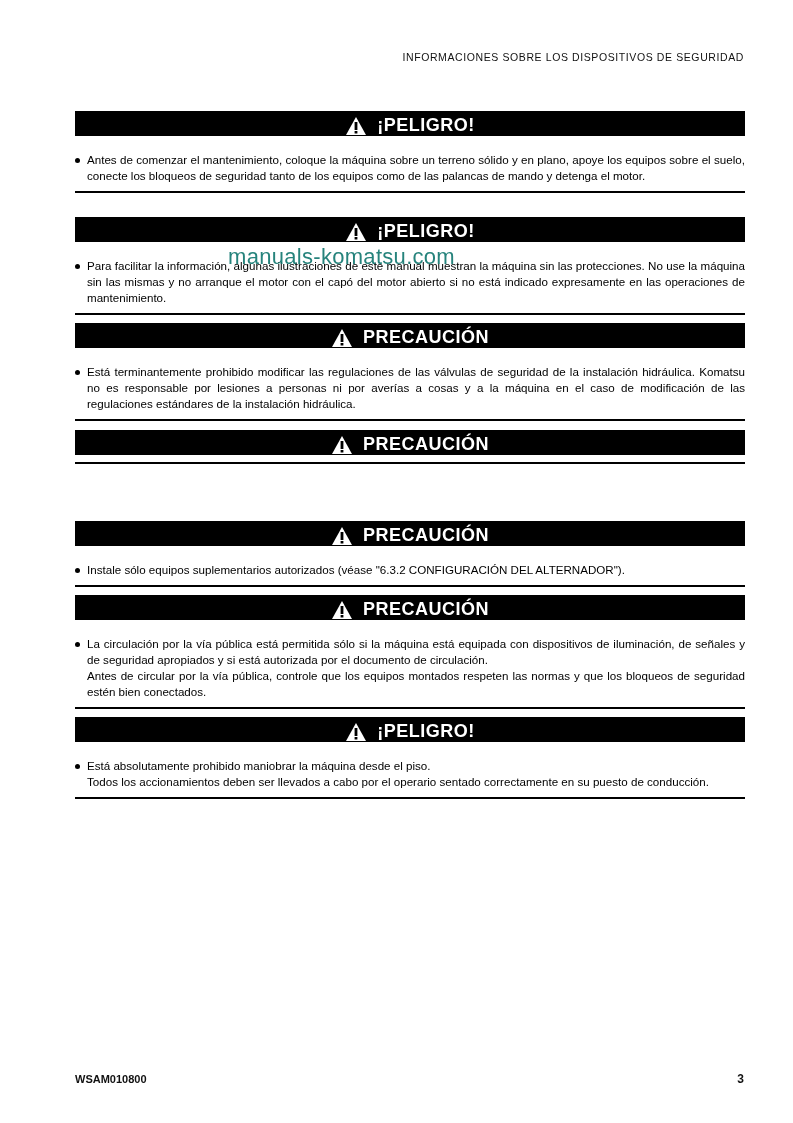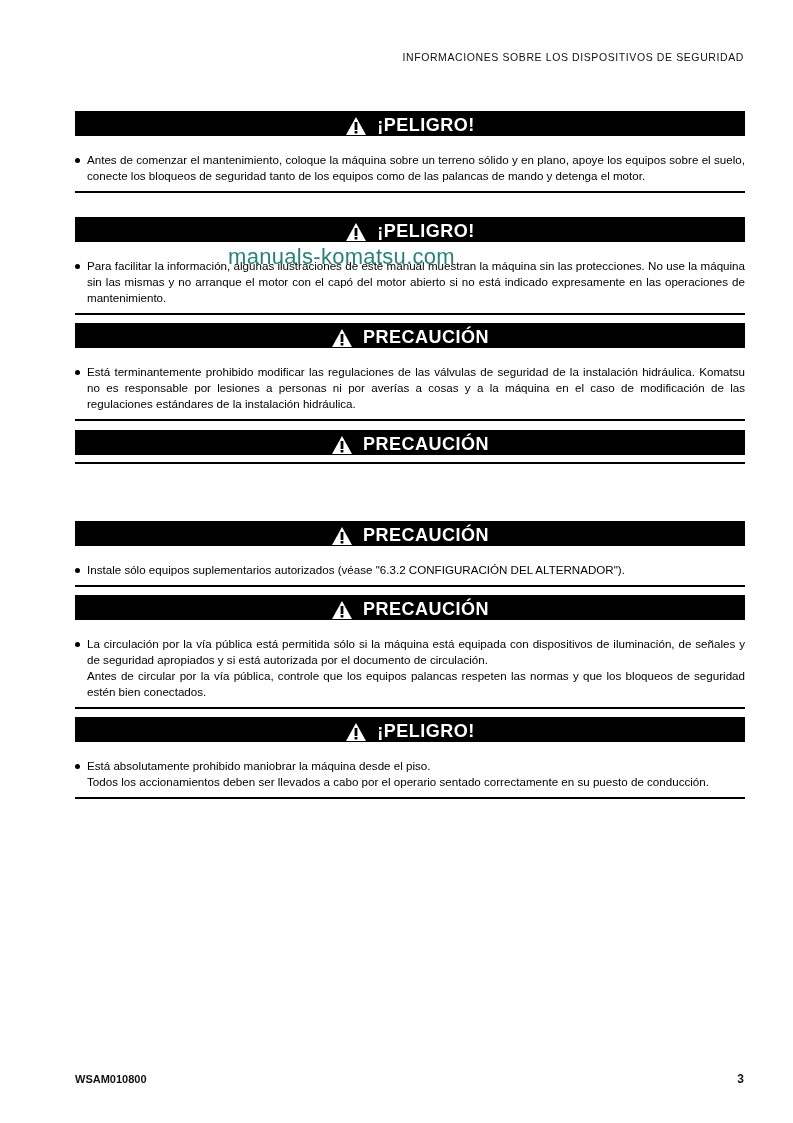--- a/index.html
+++ b/index.html
@@ -113,21 +113,21 @@
         <polygon points="11,1 21,19 1,19" fill="#fff"></polygon>
         <rect x="9.6" y="6" width="2.8" height="8" fill="#000"></rect>
         <rect x="9.6" y="15" width="2.8" height="2.5" fill="#000"></rect>
       </svg>
     <span class="title">PRECAUCIÓN</span>
   </div>
   <div class="body">
     <div class="item">
       <span class="bullet"></span>
       <span class="para">La circulación por la vía pública está permitida sólo si la máquina está equipada con dispositivos de iluminación, de señales y de seguridad apropiados y si está autorizada por el documento de circulación.</span>
-      <span class="para">Antes de circular por la vía pública, controle que los equipos palancas respeten las normas y que los bloqueos de seguridad estén bien conectados.</span>
+      <span class="para">Antes de circular por la vía pública, controle que los equipos montados respeten las normas y que los bloqueos de seguridad estén bien conectados.</span>
     </div>
   </div>
   <div class="rule"></div>
 </div>
 
 <div class="notice" style="top:717px">
   <div class="band">
     <svg class="icon" viewBox="0 0 22 20">
         <polygon points="11,1 21,19 1,19" fill="#fff"></polygon>
         <rect x="9.6" y="6" width="2.8" height="8" fill="#000"></rect>

